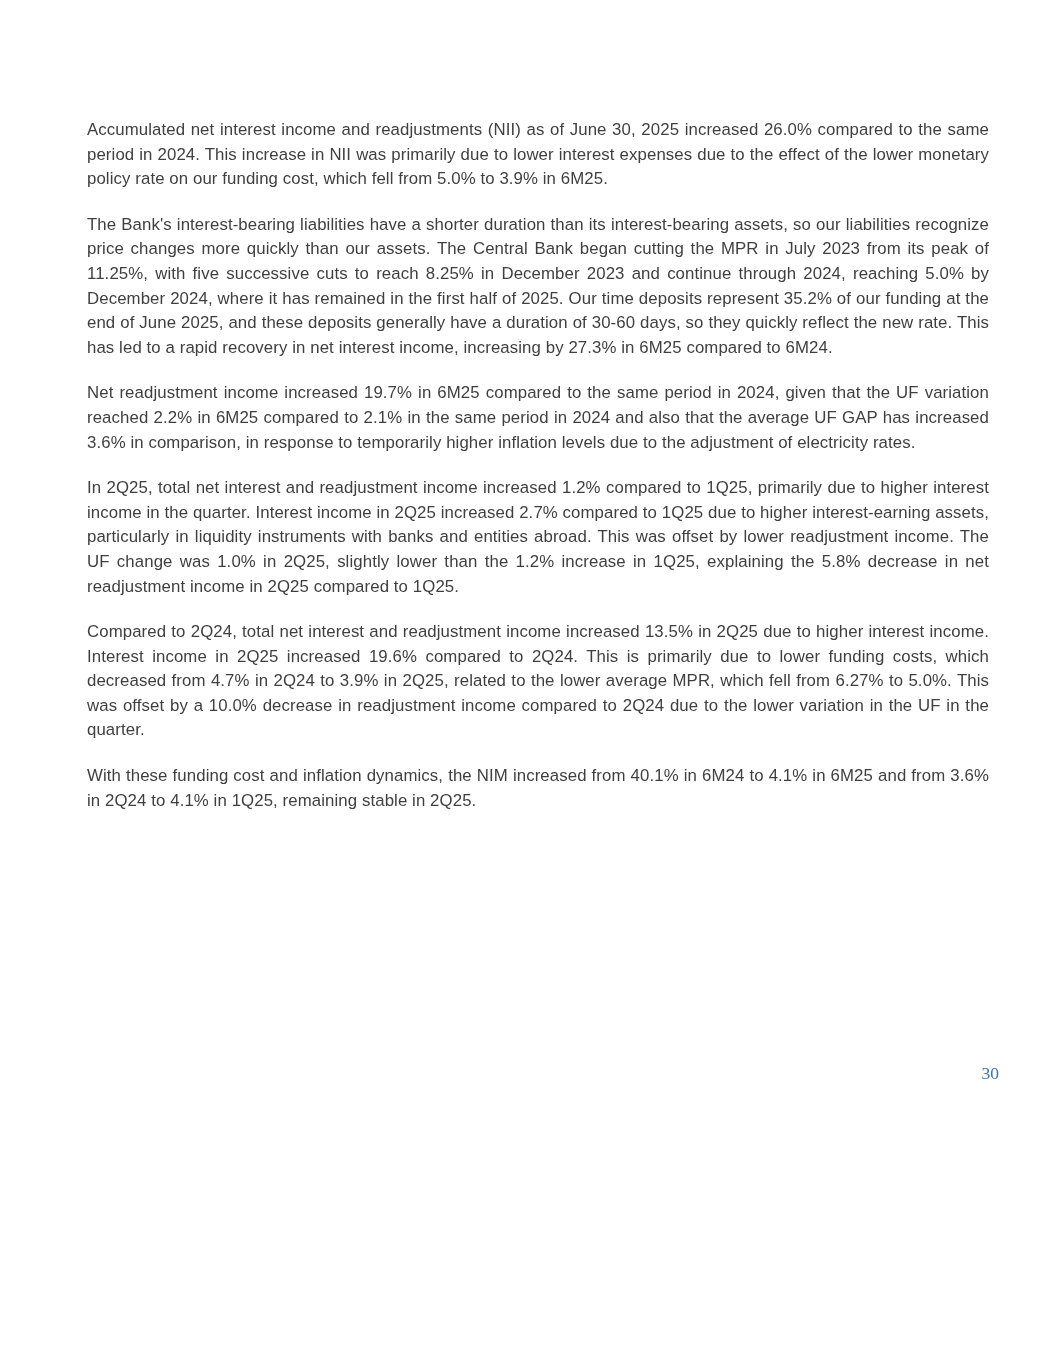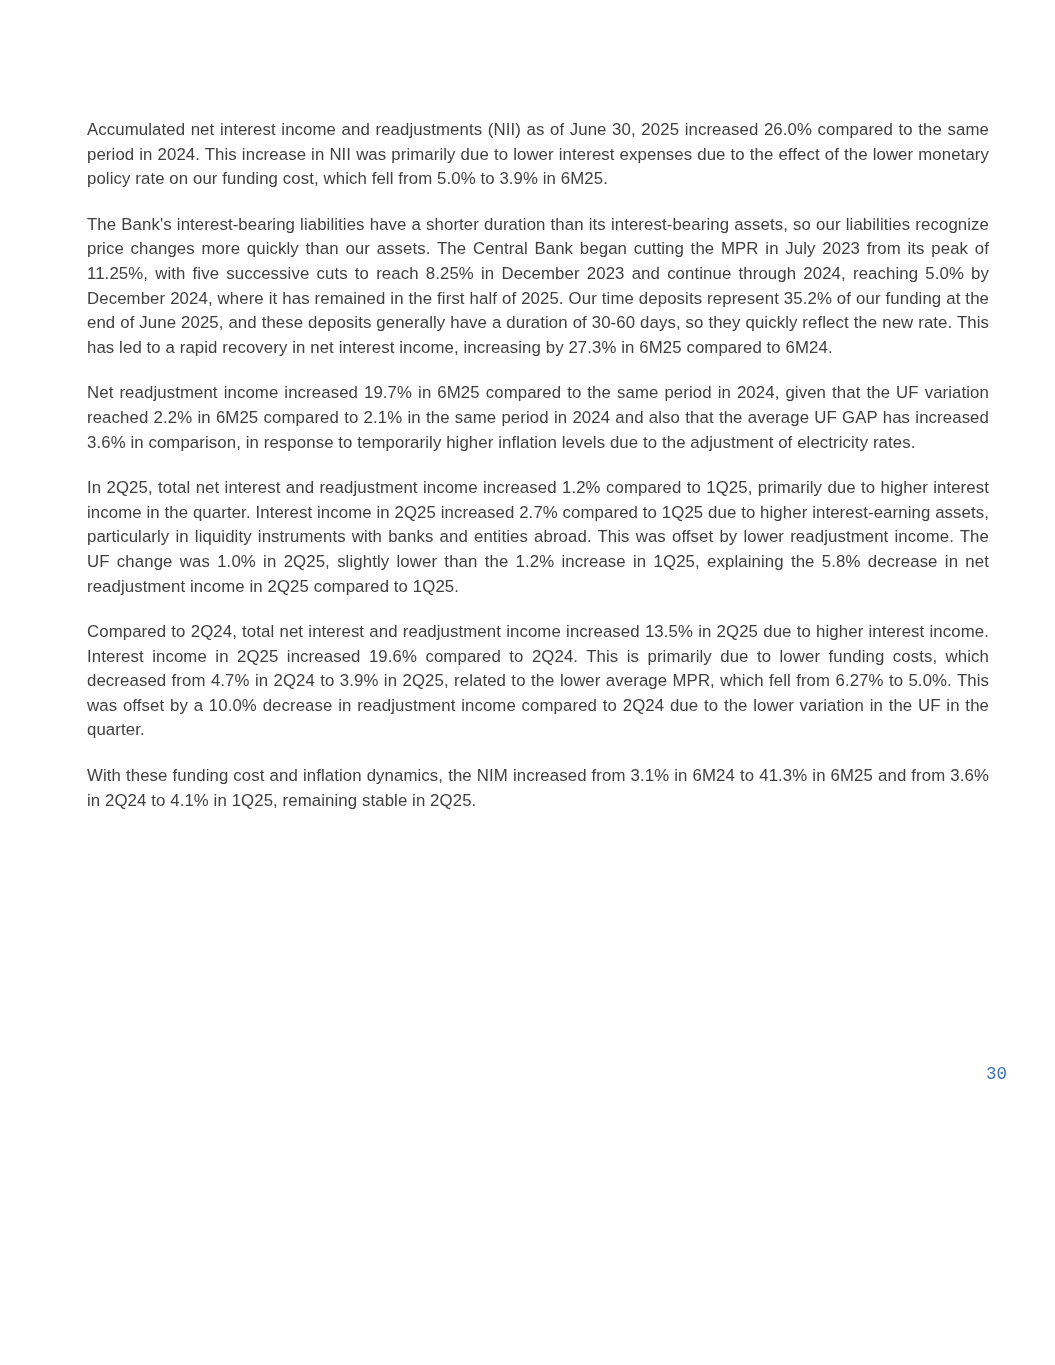--- a/index.html
+++ b/index.html
@@ -25,34 +25,34 @@
   .para {
     margin: 0 0 21px 0;
     font-size: 16.8px;
     line-height: 24.6px;
     color: #3f3f3f;
     text-align: justify;
     letter-spacing: 0.1px;
   }
   .page-number {
     position: absolute;
-    right: 48px;
+    right: 56px;
     bottom: 58px;
     font-size: 17.5px;
     color: #3e74b5;
-    font-family: Liberation Mono, monospace;
+    font-family: Liberation Serif, serif;
     margin-top: 16px;
   }
 </style>
 </head>
 <body>
 
 <div class="page">
   <div class="content">
     <p class="para">Accumulated net interest income and readjustments (NII) as of June 30, 2025 increased 26.0% compared to the same period in 2024. This increase in NII was primarily due to lower interest expenses due to the effect of the lower monetary policy rate on our funding cost, which fell from 5.0% to 3.9% in 6M25.</p>
     <p class="para">The Bank's interest-bearing liabilities have a shorter duration than its interest-bearing assets, so our liabilities recognize price changes more quickly than our assets. The Central Bank began cutting the MPR in July 2023 from its peak of 11.25%, with five successive cuts to reach 8.25% in December 2023 and continue through 2024, reaching 5.0% by December 2024, where it has remained in the first half of 2025. Our time deposits represent 35.2% of our funding at the end of June 2025, and these deposits generally have a duration of 30-60 days, so they quickly reflect the new rate. This has led to a rapid recovery in net interest income, increasing by 27.3% in 6M25 compared to 6M24.</p>
     <p class="para">Net readjustment income increased 19.7% in 6M25 compared to the same period in 2024, given that the UF variation reached 2.2% in 6M25 compared to 2.1% in the same period in 2024 and also that the average UF GAP has increased 3.6% in comparison, in response to temporarily higher inflation levels due to the adjustment of electricity rates.</p>
     <p class="para">In 2Q25, total net interest and readjustment income increased 1.2% compared to 1Q25, primarily due to higher interest income in the quarter. Interest income in 2Q25 increased 2.7% compared to 1Q25 due to higher interest-earning assets, particularly in liquidity instruments with banks and entities abroad. This was offset by lower readjustment income. The UF change was 1.0% in 2Q25, slightly lower than the 1.2% increase in 1Q25, explaining the 5.8% decrease in net readjustment income in 2Q25 compared to 1Q25.</p>
     <p class="para">Compared to 2Q24, total net interest and readjustment income increased 13.5% in 2Q25 due to higher interest income. Interest income in 2Q25 increased 19.6% compared to 2Q24. This is primarily due to lower funding costs, which decreased from 4.7% in 2Q24 to 3.9% in 2Q25, related to the lower average MPR, which fell from 6.27% to 5.0%. This was offset by a 10.0% decrease in readjustment income compared to 2Q24 due to the lower variation in the UF in the quarter.</p>
-    <p class="para">With these funding cost and inflation dynamics, the NIM increased from 3.1% in 6M24 to 41.3% in 6M25 and from 3.6% in 2Q24 to 4.1% in 1Q25, remaining stable in 2Q25.</p>
+    <p class="para">With these funding cost and inflation dynamics, the NIM increased from 40.1% in 6M24 to 4.1% in 6M25 and from 3.6% in 2Q24 to 4.1% in 1Q25, remaining stable in 2Q25.</p>
   </div>
   <div class="page-number">30</div>
 </div>
 
 </body></html>

